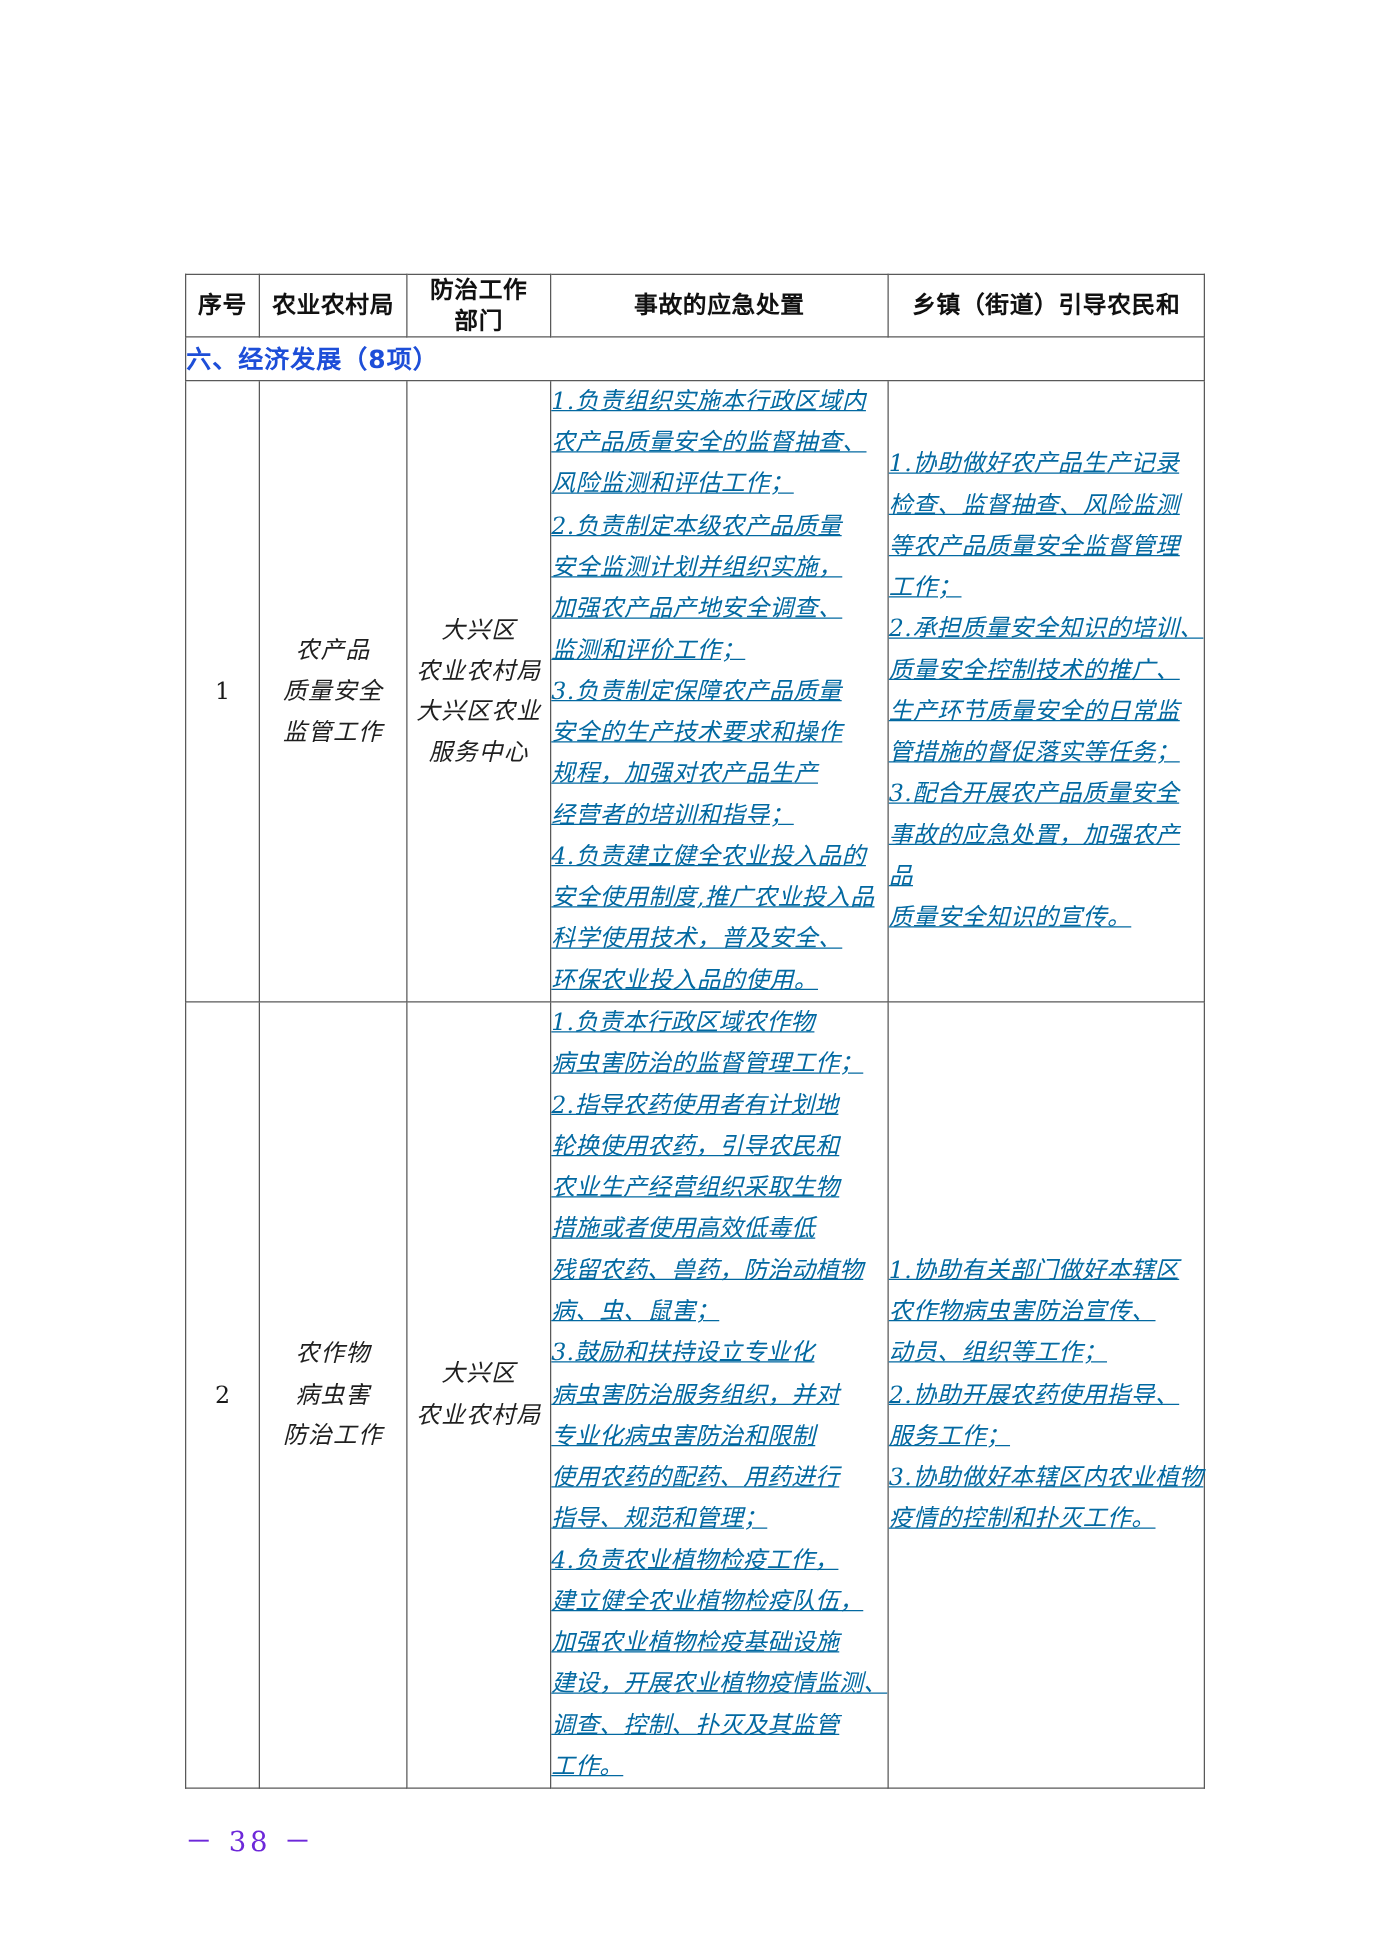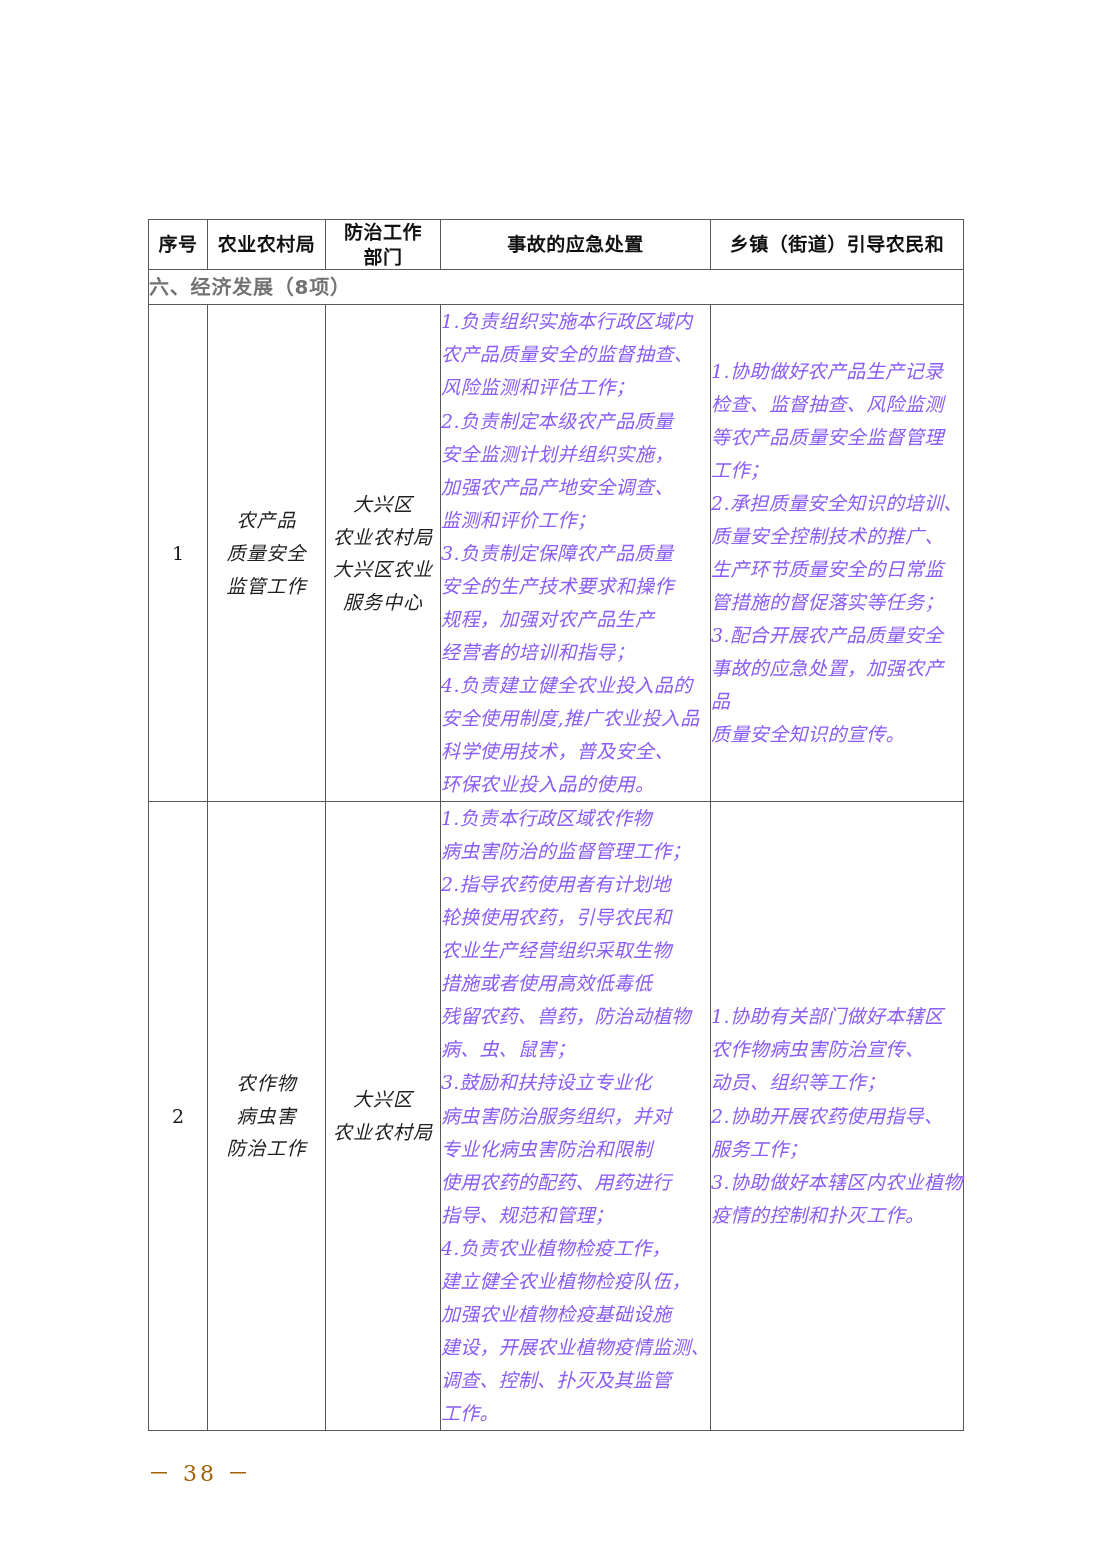--- a/index.html
+++ b/index.html
@@ -61,21 +61,21 @@
     height: 47px;
     letter-spacing: 0.5px;
   }
 
   
   .section-cell {
     font-family: "DejaVu Sans", "Liberation Sans", sans-serif;
     font-weight: 600;
     font-size: 20px;
     line-height: 1.35;
-    color: #737373;
+    color: #1d4ed8;
     text-align: left;
     padding: 11px 4px 11px 14px;
     height: 34px;
     letter-spacing: 0.8px;
   }
 
   
   .seq-cell {
     text-align: center;
     font-family: "DejaVu Serif", "Liberation Serif", serif;
@@ -92,40 +92,41 @@
     padding: 6px 3px;
     letter-spacing: 1px;
     white-space: pre-line;
   }
   .duty-cell {
     text-align: left;
     font-family: "DejaVu Serif", "Liberation Serif", serif;
     font-style: italic;
     font-size: 19px;
     line-height: 1.74;
-    color: #8b5cf6;
+    color: #0369a1;
     padding: 8px 10px 8px 12px;
     letter-spacing: 0.4px;
     white-space: pre-line;
     vertical-align: middle;
+    text-decoration: underline;
   }
   .duty-cell.tight { letter-spacing: 0.2px; }
 
   .row-1 td { height: 447px; }
   .row-2 td { height: 570px; }
 
   
   .page-number {
     position: absolute;
     left: 148px;
     top: 1455px;
     width: 200px;
     font-family: "DejaVu Serif", "Liberation Serif", serif;
     font-size: 22px;
-    color: #a16207;
+    color: #6d28d9;
     letter-spacing: 3px;
     text-align: left;
   }
 </style>
 </head>
 <body>
 
 <div class="page">
 
   <table class="doc-table">

